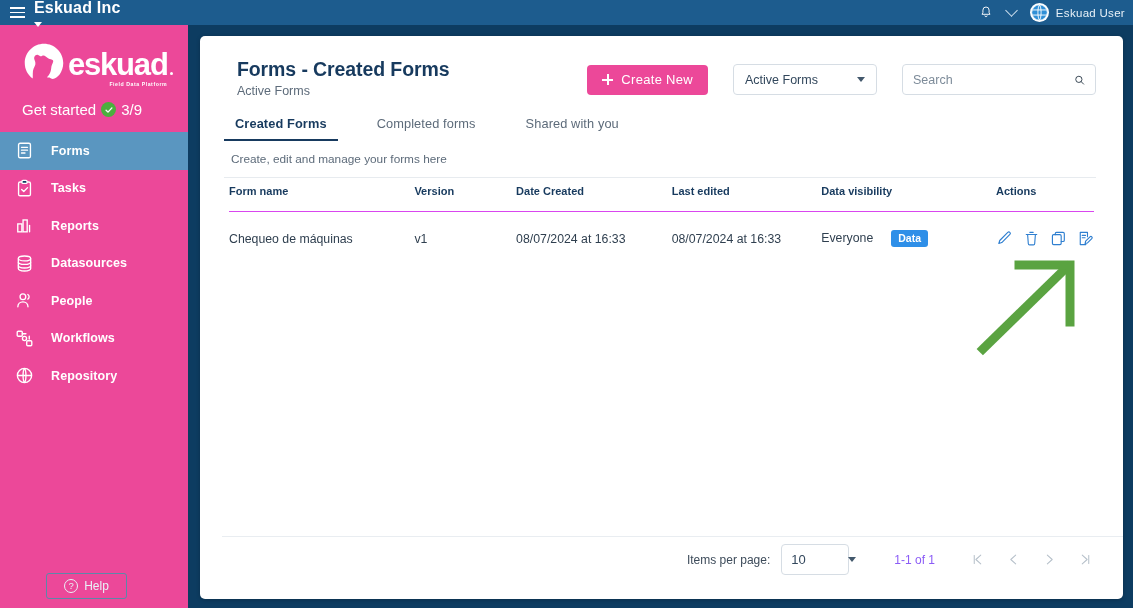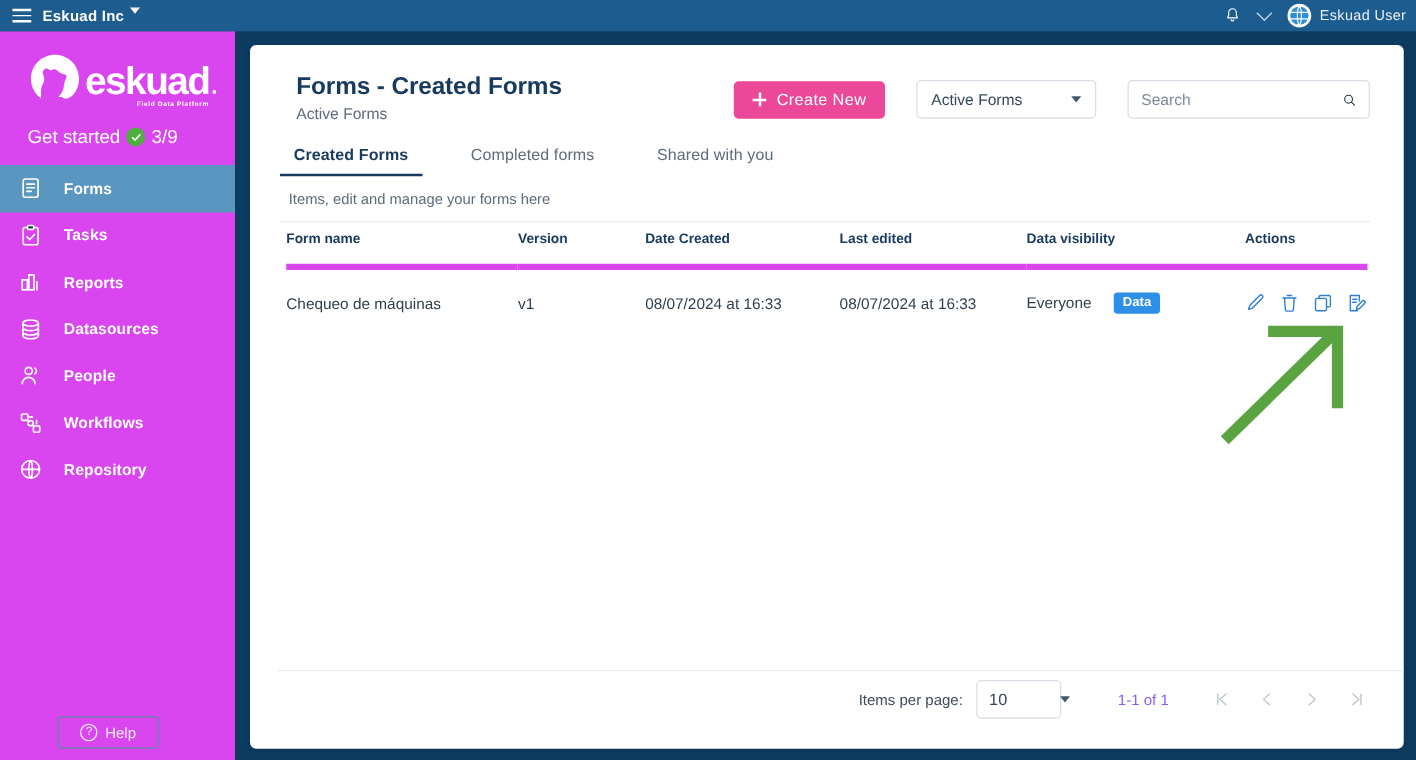--- a/index.html
+++ b/index.html
@@ -18,23 +18,24 @@
     display: flex; align-items: center;
     z-index: 20;
   }
   .hamburger {
     width: 34px; height: 25px;
     display: flex; flex-direction: column; justify-content: center;
     align-items: center; gap: 3px; cursor: pointer;
   }
   .hamburger span { display: block; width: 15px; height: 1.6px; background: #ffffff; }
   .org-name {
-    color: #ffffff; font-size: 12px; font-weight: bold;
+    color: #ffffff; font-size: 16px; font-weight: bold;
     letter-spacing: .2px; display: flex; align-items: flex-start; gap: 5px;
     cursor: pointer;
+    flex-direction: column;
   }
   .chev-down {
     width: 0; height: 0; border-left: 4.5px solid transparent;
     border-right: 4.5px solid transparent; border-top: 5px solid #ffffff;
   }
   .topbar-right {
     margin-left: auto; display: flex; align-items: center; gap: 14px;
     padding-right: 8px; height: 25px;
   }
   .bell { width: 14px; height: 15px; cursor: pointer; }
@@ -46,21 +47,21 @@
   .user-wrap { display: flex; align-items: center; gap: 7px; cursor: pointer; }
   .avatar {
     width: 19px; height: 19px; border-radius: 50%;
     background: #ffffff; display: flex; align-items: center; justify-content: center;
   }
   .username { color: #e8f1f8; font-size: 11.5px; letter-spacing: .3px; }
 
   
   .sidebar {
     position: absolute; top: 25px; left: 0; width: 188px; height: 583px;
-    background: #d946ef;
+    background: #ec4899;
   }
   .logo-block { padding: 16px 0 0 22px; }
   .logo-row { display: flex; align-items: flex-end; }
   .logo-mark { width: 44px; height: 44px; margin-right: 2px; }
   .logo-text-wrap { position: relative; padding-bottom: 5px; }
   .logo-word {
     font-size: 31px; font-weight: bold; color: #ffffff;
     letter-spacing: -1.2px; line-height: 1;
   }
   .logo-dot {
@@ -177,21 +178,21 @@
     height: 1px; background: #e7ebef;
   }
   .hint { margin: 11px 0 0 31px; font-size: 11.8px; color: #5d6b7a; }
 
   
   table { width: calc(100% - 58px); margin: 19px 0 0 29px; border-collapse: collapse; }
   th {
     text-align: left; font-size: 11px; font-weight: bold; color: #173a5e;
     padding: 0 0 14px 0;
   }
-  tbody tr { border-top: 5px solid #d946ef; }
+  tbody tr { border-top: 1px solid #d946ef; }
   td { font-size: 12.3px; color: #2f3f4f; padding: 18px 0 17px 0; }
   .col-name { width: 186px; }
   .col-version { width: 102px; }
   .col-created { width: 156px; }
   .col-edited { width: 150px; }
   .col-vis { width: 175px; }
   .vis-cell { display: flex; align-items: center; gap: 18px; }
   .badge-edit {
     background: #2e8fe8; color: #ffffff; font-size: 10.5px; font-weight: bold;
     border-radius: 3px; padding: 2.5px 7px; cursor: pointer; line-height: 1.1;
@@ -410,21 +411,21 @@
         </div>
         <div class="tab">
           <span>Completed forms</span>
         </div>
         <div class="tab">
           <span>Shared with you</span>
         </div>
       </div>
       <div class="tabs-rule"></div>
 
-      <div class="hint">Items, edit and manage your forms here</div>
+      <div class="hint">Create, edit and manage your forms here</div>
 
       <table>
         <thead>
           <tr>
             <th class="col-name">Form name</th>
             <th class="col-version">Version</th>
             <th class="col-created">Date Created</th>
             <th class="col-edited">Last edited</th>
             <th class="col-vis">Data visibility</th>
             <th>Actions</th>

